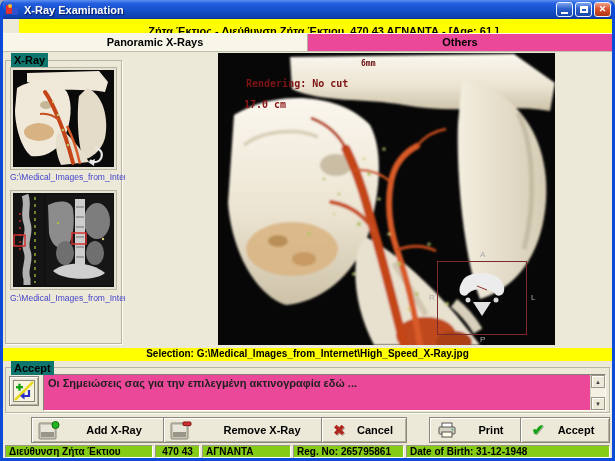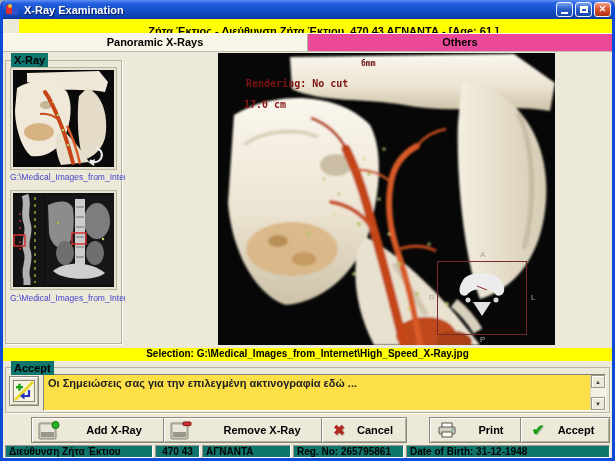--- a/index.html
+++ b/index.html
@@ -54,39 +54,39 @@
   
   .selection-bar{position:absolute;left:0;top:329px;width:609px;height:13px;background:#ffff00;
     display:flex;align-items:flex-start;justify-content:center;font-size:10px;font-weight:bold;color:#000;}
   
   .remarks{position:absolute;left:0;top:342px;width:609px;height:53px;}
   .remarks-frame{left:2px;top:6px;width:605px;height:46px;}
   .remarks-label{left:8px;top:0;}
   .note-btn{position:absolute;left:6px;top:15px;width:30px;height:30px;background:#ece9d8;
     border:1px solid #8a887c;box-shadow:inset 1px 1px 0 #fff,inset -1px -1px 0 #b4b09e;
     display:flex;align-items:center;justify-content:center;padding:0;}
-  .note-box{position:absolute;left:40px;top:13px;width:563px;height:37px;background:#fde047;
+  .note-box{position:absolute;left:40px;top:13px;width:563px;height:37px;background:#ec4899;
     border:1px solid;border-color:#848278 #fdfdf6 #fdfdf6 #848278;font-size:11px;font-weight:bold;
     color:#202020;padding:2px 18px 2px 4px;overflow:hidden;}
   .vscroll{position:absolute;right:0;top:0;bottom:0;width:15px;background:#f3f1e4;border-left:1px solid #d8d4c4;}
   .sb-btn{position:absolute;left:0;width:14px;height:13px;background:#ece9d8;border:1px solid #9b988a;
     box-shadow:inset 1px 1px 0 #fff;display:flex;align-items:center;justify-content:center;
     font-size:6px;color:#404040;line-height:1;}
   .sb-up{top:0;}
   .sb-down{bottom:0;}
   
   .btn{position:absolute;top:398px;height:26px;background:#ece9d8;border:1px solid #8a887c;
     box-shadow:inset 1px 1px 0 #fff,inset -1px -1px 0 #b4b09e;display:flex;align-items:center;
     padding:0 6px;font-size:11px;font-weight:bold;color:#000;}
   .btn .lbl{flex:1;text-align:center;}
   .btn .ico{width:22px;display:flex;justify-content:center;}
   .x-red{color:#b02820;font-size:14px;font-weight:bold;text-shadow:1px 1px 0 rgba(90,10,10,.35);}
   .chk-green{color:#17a317;font-size:15px;font-weight:bold;text-shadow:1px 1px 0 rgba(10,80,10,.35);}
   
-  .seg{position:absolute;top:426px;height:13px;background:#0f766e;border:1px solid;
+  .seg{position:absolute;top:426px;height:13px;background:#84cc16;border:1px solid;
     border-color:#9b988a #fff #fff #9b988a;font-size:10px;font-weight:bold;color:#000;
     padding:0 3px;white-space:nowrap;overflow:hidden;line-height:11px;}
   
   .anno{font-family:"DejaVu Sans Mono",monospace;font-weight:bold;}
 </style>
 <title>X-Ray Examination</title></head>
 <body>
 
 <div class="window">
 

